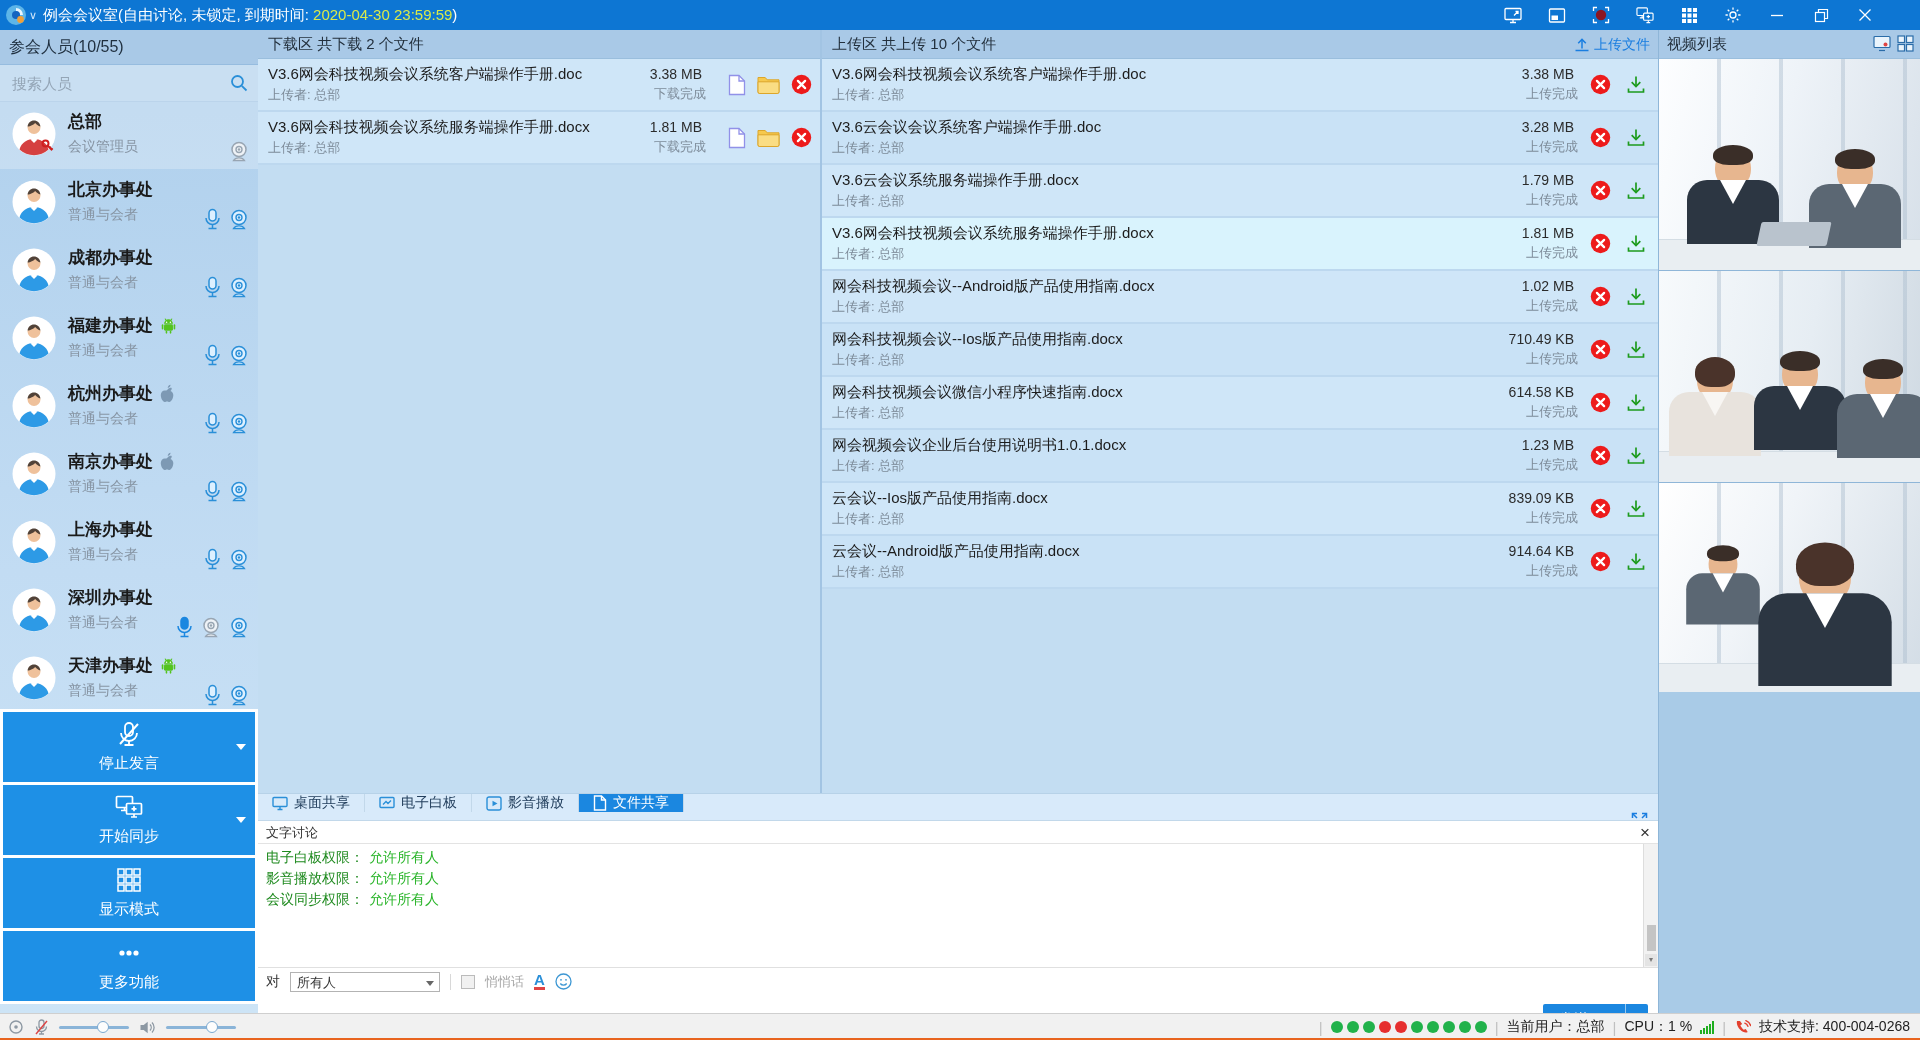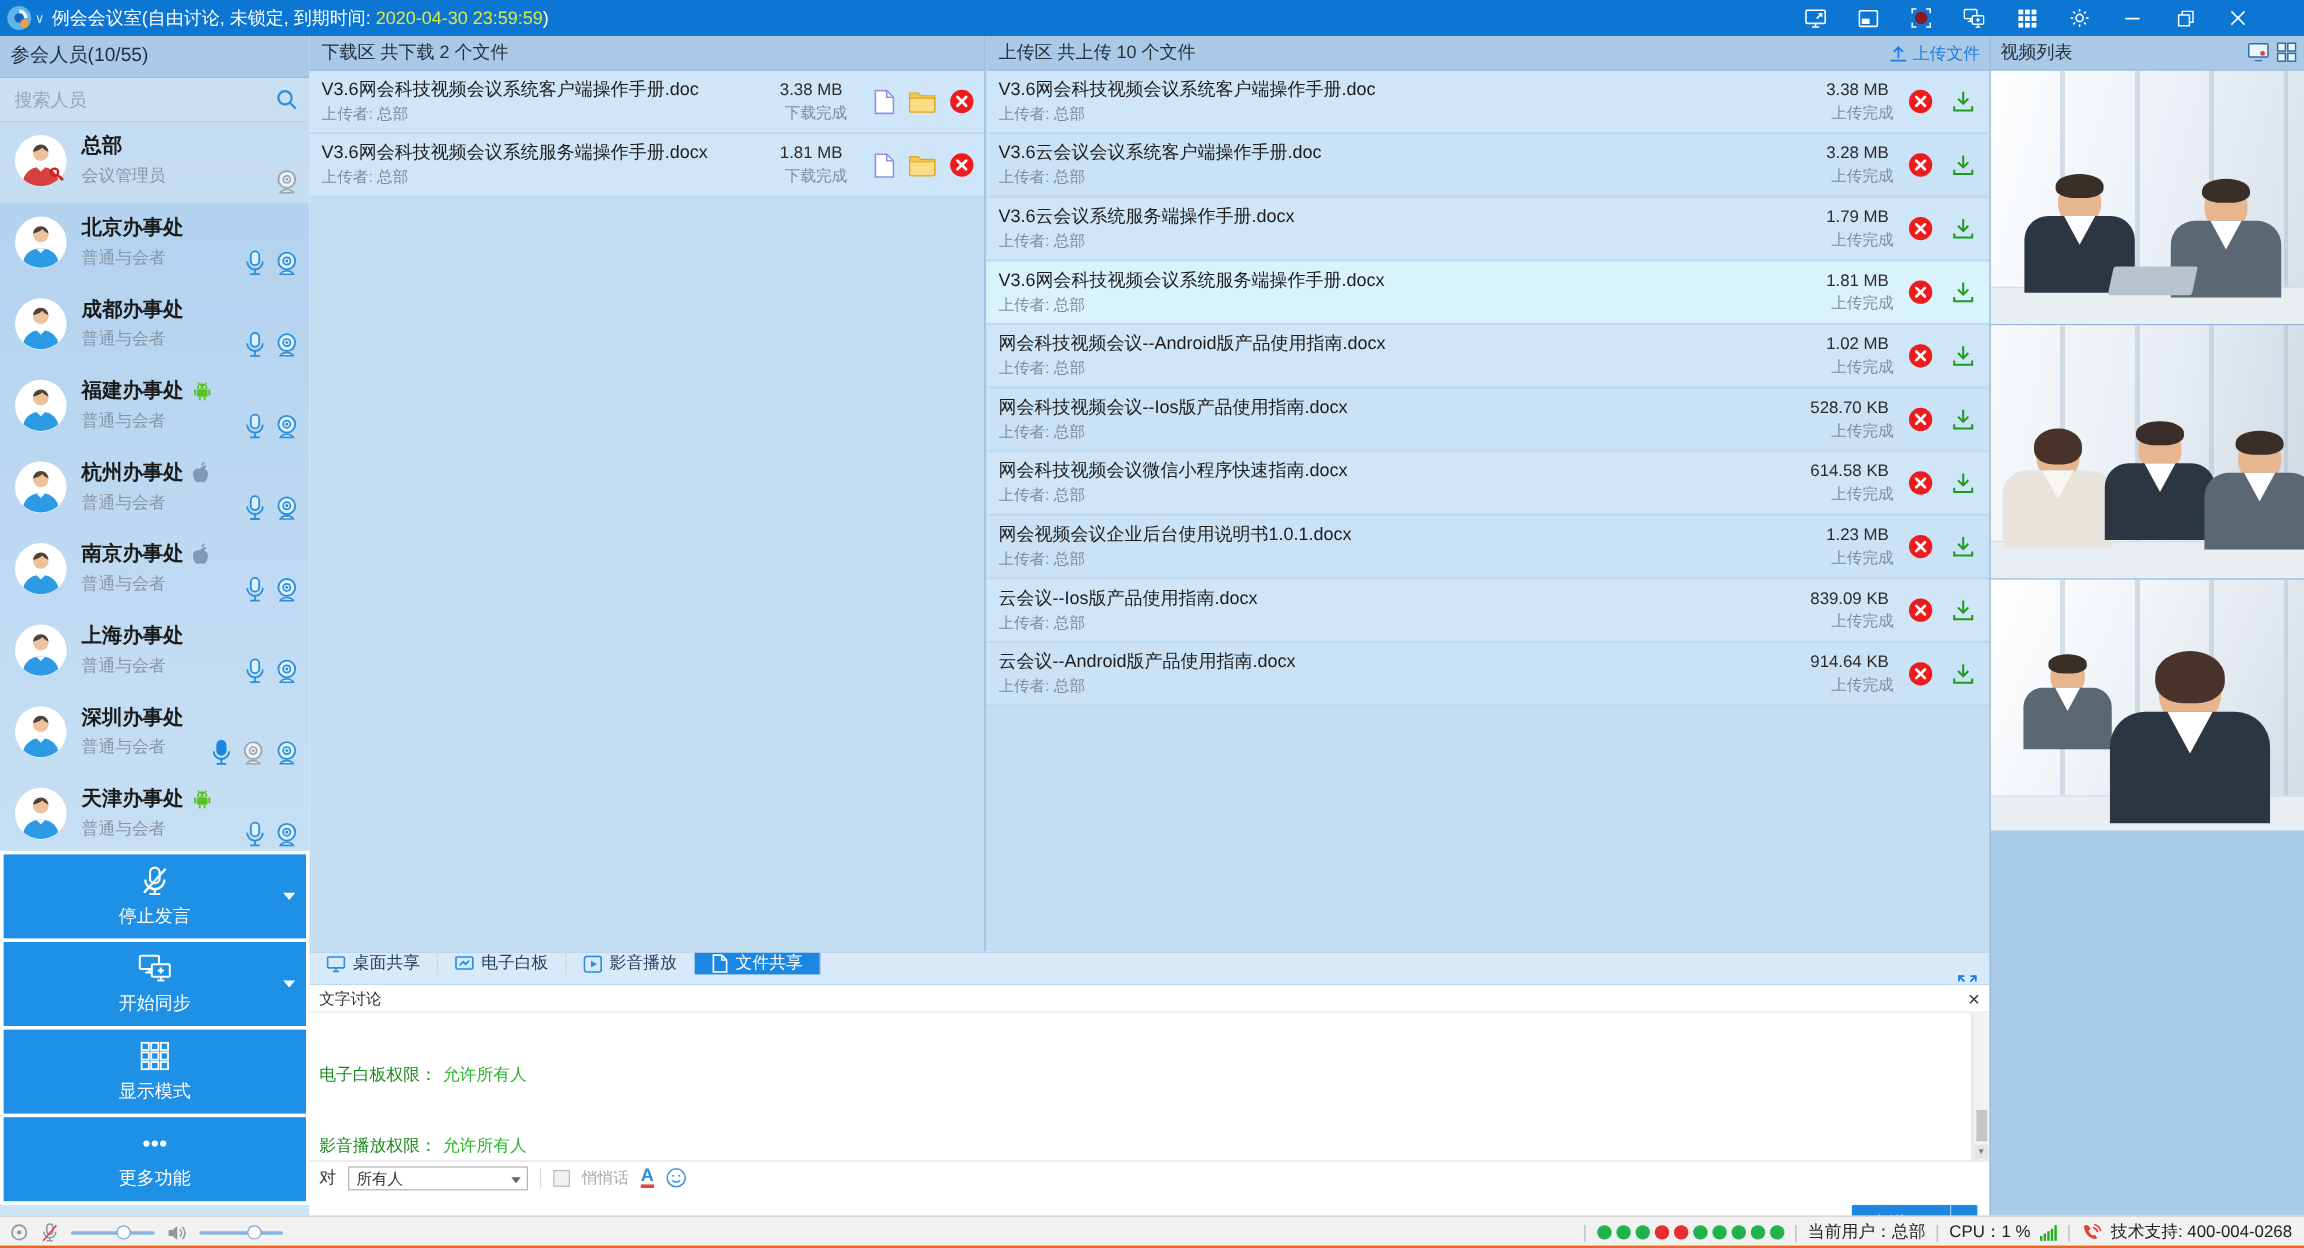--- a/index.html
+++ b/index.html
@@ -72,21 +72,21 @@
   .tab .tab-ic{color:#2a8fd8;display:flex;}
   .tab.active{background:#1b87e0;color:#fff;}
   .tab.active .tab-ic{color:#fff;}
   .expand-ic{margin-left:auto;align-self:center;margin-right:10px;cursor:pointer;}
   
   .chat-title{position:absolute;left:0;top:791px;width:1400px;height:23px;background:#fff;
               border-bottom:1px solid #e3e3e3;font-size:13px;color:#333;line-height:23px;padding-left:8px;box-sizing:border-box;}
   .chat-close{position:absolute;right:8px;top:0;font-size:17px;color:#333;cursor:pointer;line-height:23px;}
   .chat-area{position:absolute;left:0;top:814px;width:1400px;height:123px;background:#fff;}
   .chat-msgs{padding:3px 8px;}
-  .msg{font-size:14px;line-height:21px;white-space:nowrap;margin-top:38px;}
+  .msg{font-size:14px;line-height:21px;white-space:nowrap;}
   .msg-label{color:#1f8a1f;}
   .msg-value{color:#2ab52a;margin-left:5px;}
   .chat-scroll{position:absolute;right:0;top:0;bottom:0;width:14px;background:#f2f2f2;border-left:1px solid #ddd;}
   .chat-thumb{position:absolute;right:2px;bottom:16px;width:9px;height:26px;background:#c4c4c4;}
   .chat-sbtn{position:absolute;right:1px;bottom:1px;width:12px;height:12px;background:#e4e4e4;
              color:#7a7a7a;font-size:8px;text-align:center;line-height:12px;}
   .chat-toolbar{position:absolute;left:0;top:937px;width:1400px;height:28px;background:#fff;
                 border-top:1px solid #e0e0e0;display:flex;align-items:center;gap:10px;padding-left:8px;box-sizing:border-box;}
   .to-label{font-size:14px;color:#333;}
   .recipient{position:relative;width:150px;height:20px;border:1px solid #b3b3b3;background:#fff;
@@ -826,21 +826,21 @@
                     <path d="M10 1.5v9.5"></path>
                     <path d="M5.7 7.2l4.3 4.3 4.3-4.3"></path>
                     <path d="M2.5 13.5v3.5h15v-3.5"></path>
                   </svg>
                 </span>
               </div>
   </div>
             <div class="f-row alt">
     <div class="f-name">网会科技视频会议--Ios版产品使用指南.docx</div>
     <div class="f-sub">上传者: 总部</div>
-    <div class="f-size">528.70 KB</div>
+    <div class="f-size">710.49 KB</div>
     <div class="f-status">上传完成</div>
     <div class="f-actions">
                 <span>
                   <svg width="21" height="21" viewBox="0 0 21 21">
                     <circle cx="10.5" cy="10.5" r="9.7" fill="#ed1b1b"></circle>
                     <path d="M6.9 6.9l7.2 7.2M14.1 6.9l-7.2 7.2" stroke="#fff" stroke-width="2.3" stroke-linecap="round"></path>
                   </svg>
                 </span>
                 <span>
                   <svg width="20" height="19" viewBox="0 0 20 19" fill="none" stroke="#1d9b1d" stroke-width="1.7">

